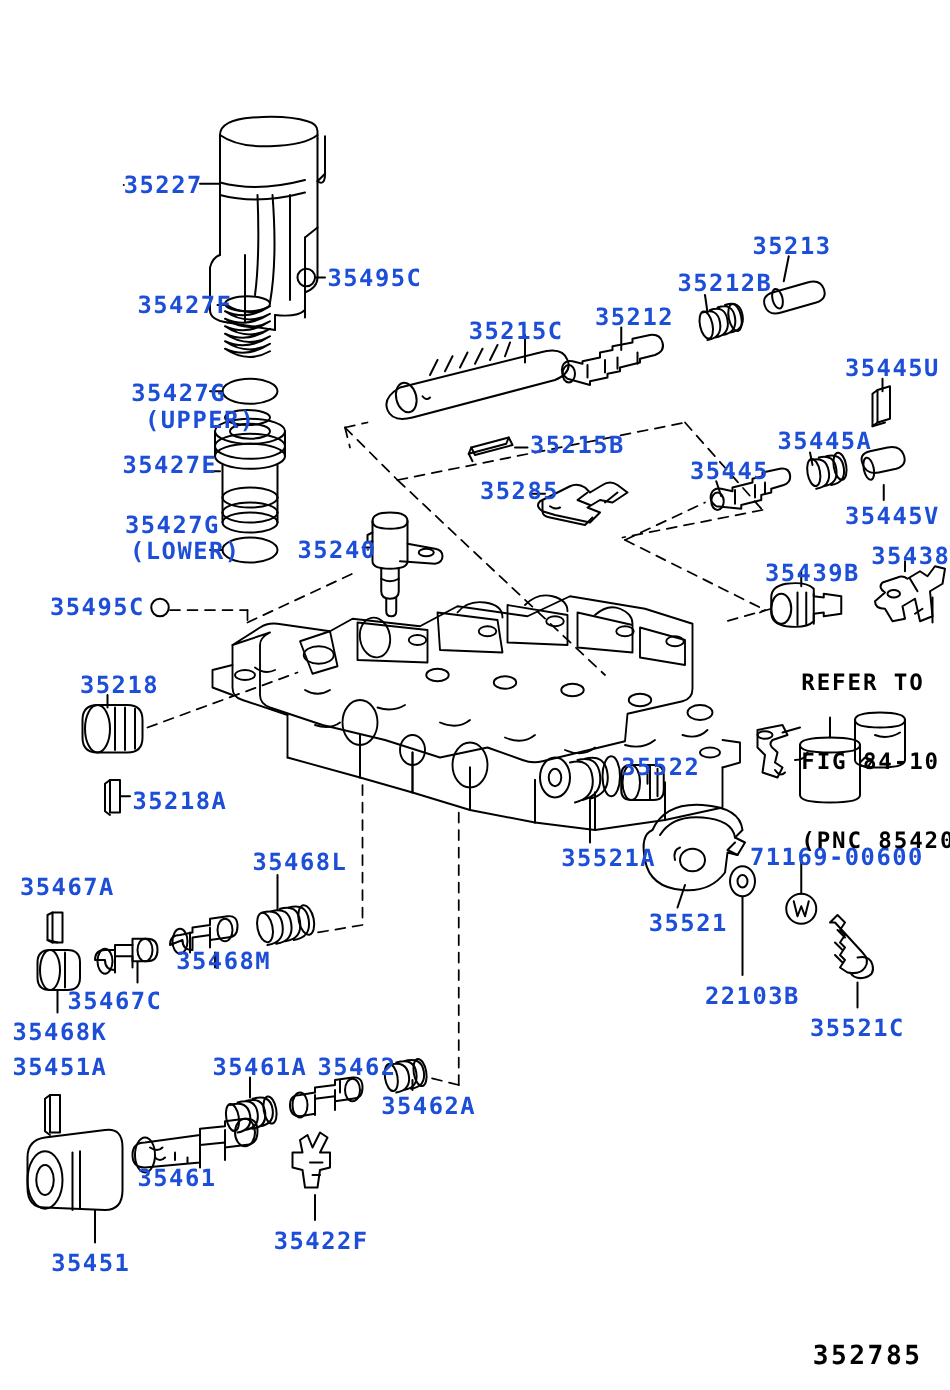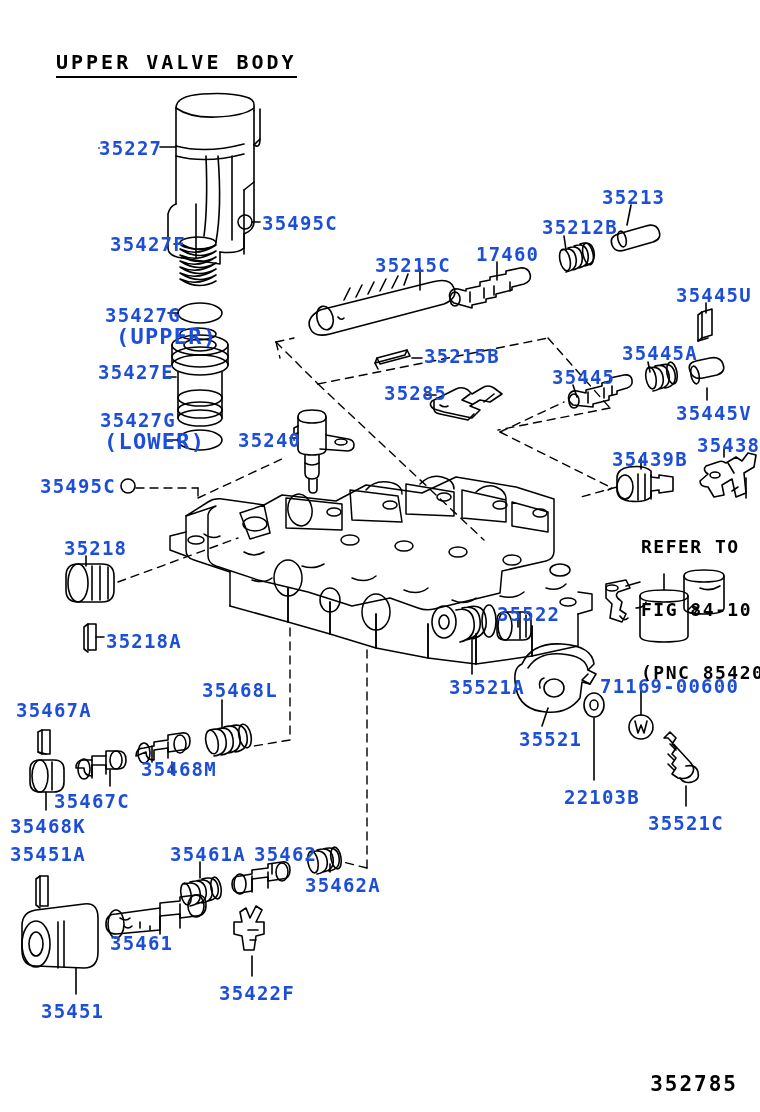--- a/index.html
+++ b/index.html
@@ -15,21 +15,21 @@
   .lbl{
     position:absolute;
     font-family:"DejaVu Sans Mono","Liberation Mono",monospace;
     font-size:19px;
     font-weight:700;
     letter-spacing:1.2px;
     color:#1d4ed8;
     white-space:pre;
     line-height:21px;
   }
-  .lbl.sub{font-size:22px;}
+  .lbl.sub{font-size:19px;}
   .title{
     position:absolute;
     left:56px;top:50px;
     font-size:20px;font-weight:700;letter-spacing:3px;
     border-bottom:2px solid #000;
     padding-bottom:2px;
     white-space:pre;
   }
   .pageno{
     position:absolute;right:22px;bottom:16px;
@@ -478,33 +478,32 @@
 
         <path d="M290 628 l0 112"></path>
         <path d="M290 740 l-36 6"></path>
         <path d="M367 650 l0 218"></path>
         <path d="M367 868 l-24 -6"></path>
       </g>
 
     </g>
   </svg>
 
-  <div class="title">UPPER VALVE BODY</div>
 
   <div class="lbl" style="left:99px;top:138px">35227</div>
   <div class="lbl" style="left:262px;top:213px">35495C</div>
   <div class="lbl" style="left:110px;top:234px">35427F</div>
   <div class="lbl" style="left:105px;top:305px">35427G</div>
   <div class="lbl sub" style="left:116px;top:326px">(UPPER)</div>
   <div class="lbl" style="left:98px;top:362px">35427E</div>
   <div class="lbl" style="left:100px;top:410px">35427G</div>
   <div class="lbl sub" style="left:104px;top:431px">(LOWER)</div>
 
   <div class="lbl" style="left:375px;top:255px">35215C</div>
-  <div class="lbl" style="left:476px;top:244px">17460</div>
+  <div class="lbl" style="left:476px;top:244px">35212</div>
   <div class="lbl" style="left:542px;top:217px">35212B</div>
   <div class="lbl" style="left:602px;top:187px">35213</div>
   <div class="lbl" style="left:676px;top:285px">35445U</div>
   <div class="lbl" style="left:622px;top:343px">35445A</div>
   <div class="lbl" style="left:552px;top:367px">35445</div>
   <div class="lbl" style="left:676px;top:403px">35445V</div>
   <div class="lbl" style="left:424px;top:346px">35215B</div>
   <div class="lbl" style="left:384px;top:383px">35285</div>
   <div class="lbl" style="left:238px;top:430px">35240</div>
   <div class="lbl" style="left:40px;top:476px">35495C</div>

